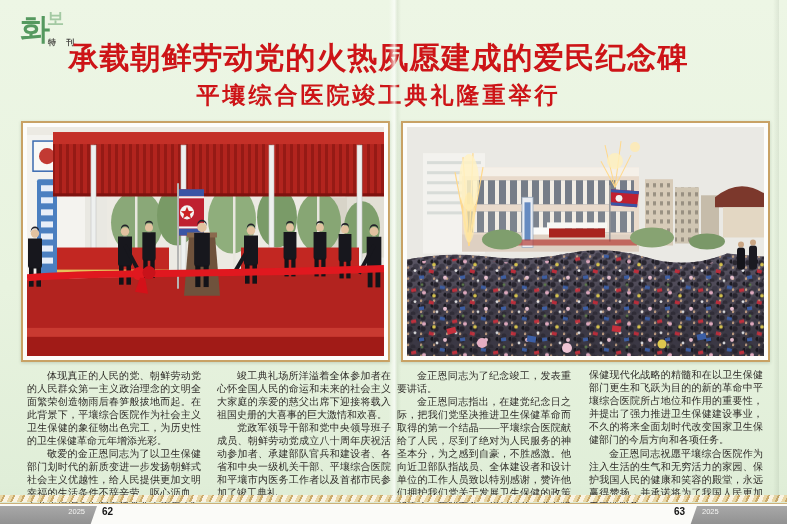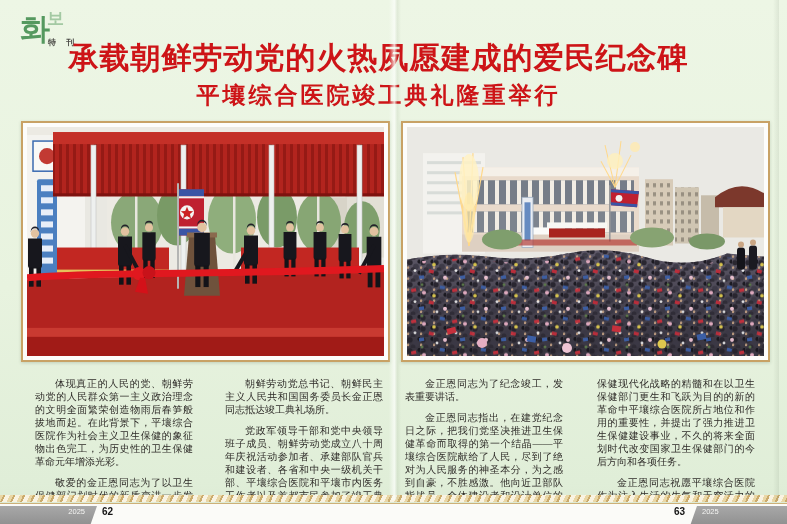--- a/index.html
+++ b/index.html
@@ -37,23 +37,23 @@
   .photo-frame.left{left:21px;}
   .photo-frame.right{left:401px;}
   .photo-frame svg{display:block;width:100%;height:100%;}
 
   
   .article-page{position:absolute;top:369px;height:132px;}
   .article-page.left{left:27px;width:364px;}
   .article-page.right{left:397px;width:366px;}
   .col{position:absolute;top:0;width:174px;}
   .col.c1{left:0;} .col.c2{right:0;}
-  .col p{margin:8px;font-size:10px;line-height:13px;color:#2e2b28;
+  .col p{margin:0;font-size:10px;line-height:13px;color:#2e2b28;
     text-align:justify;text-indent:2em;font-family:"Liberation Serif",serif;}
-  .col p.cont{text-indent:0;}
+  .col p.cont{text-indent:0;font-family:Liberation Mono, monospace;}
 
   
   .rope{position:absolute;left:0;right:0;top:495px;height:7px;
     background:repeating-linear-gradient(115deg,#e9d7a6 0 3px,#cbab6c 3px 5px,#f9f3e2 5px 9px);}
   .rope-line{position:absolute;left:0;right:0;top:503px;height:1px;background:#cdb078;}
   .footer-area{position:absolute;left:0;right:0;top:504px;bottom:0;background:#fbfbf8;}
   .page-tab{position:absolute;top:506px;height:20px;width:97px;
     background:linear-gradient(180deg,#a8a8a8,#8f8f8f);color:#f4f4f2;font-size:7.5px;line-height:12px;}
   .page-tab.left{left:0;clip-path:polygon(0 0,100% 0,calc(100% - 7px) 100%,0 100%);text-align:right;padding-right:12px;box-sizing:border-box;}
   .page-tab.right{right:0;clip-path:polygon(7px 0,100% 0,100% 100%,0 100%);text-align:left;padding-left:12px;box-sizing:border-box;}
@@ -292,21 +292,21 @@
       </g>
     </svg>
   </figure>
 
   <section class="article-page left">
     <div class="col c1">
       <p>体现真正的人民的党、朝鲜劳动党的人民群众第一主义政治理念的文明全面繁荣创造物雨后春笋般拔地而起。在此背景下，平壤综合医院作为社会主义卫生保健的象征物出色完工，为历史性的卫生保健革命元年增添光彩。</p>
       <p>敬爱的金正恩同志为了以卫生保健部门划时代的新质变进一步发扬朝鲜式社会主义优越性，给人民提供更加文明幸福的生活条件不辞辛劳、呕心沥血。由此平壤综合医院在建党八十周年之际竣工，伟大的党中央的又一个夙愿得到了实现。这是值得大书特书的事件。</p>
     </div>
     <div class="col c2">
-      <p>朝鲜劳动党总书记、朝鲜民主主义人民共和国国务委员长金正恩同志抵达竣工典礼场所。</p>
+      <p>竣工典礼场所洋溢着全体参加者在心怀全国人民的命运和未来的社会主义大家庭的亲爱的慈父出席下迎接将载入祖国史册的大喜事的巨大激情和欢喜。</p>
       <p>党政军领导干部和党中央领导班子成员、朝鲜劳动党成立八十周年庆祝活动参加者、承建部队官兵和建设者、各省和中央一级机关干部、平壤综合医院和平壤市内医务工作者以及首都市民参加了竣工典礼。</p>
     </div>
   </section>
 
   <section class="article-page right">
     <div class="col c1">
       <p>金正恩同志为了纪念竣工，发表重要讲话。</p>
       <p>金正恩同志指出，在建党纪念日之际，把我们党坚决推进卫生保健革命而取得的第一个结晶——平壤综合医院献给了人民，尽到了绝对为人民服务的神圣本分，为之感到自豪，不胜感激。他向近卫部队指战员、全体建设者和设计单位的工作人员致以特别感谢，赞许他们拥护我们党关于发展卫生保健的政策和决心，忘我奋斗，竭尽诚意，并向将在这么好的医院工作的干部、医生、护士和员工表示祝贺。</p>
 
     </div>

